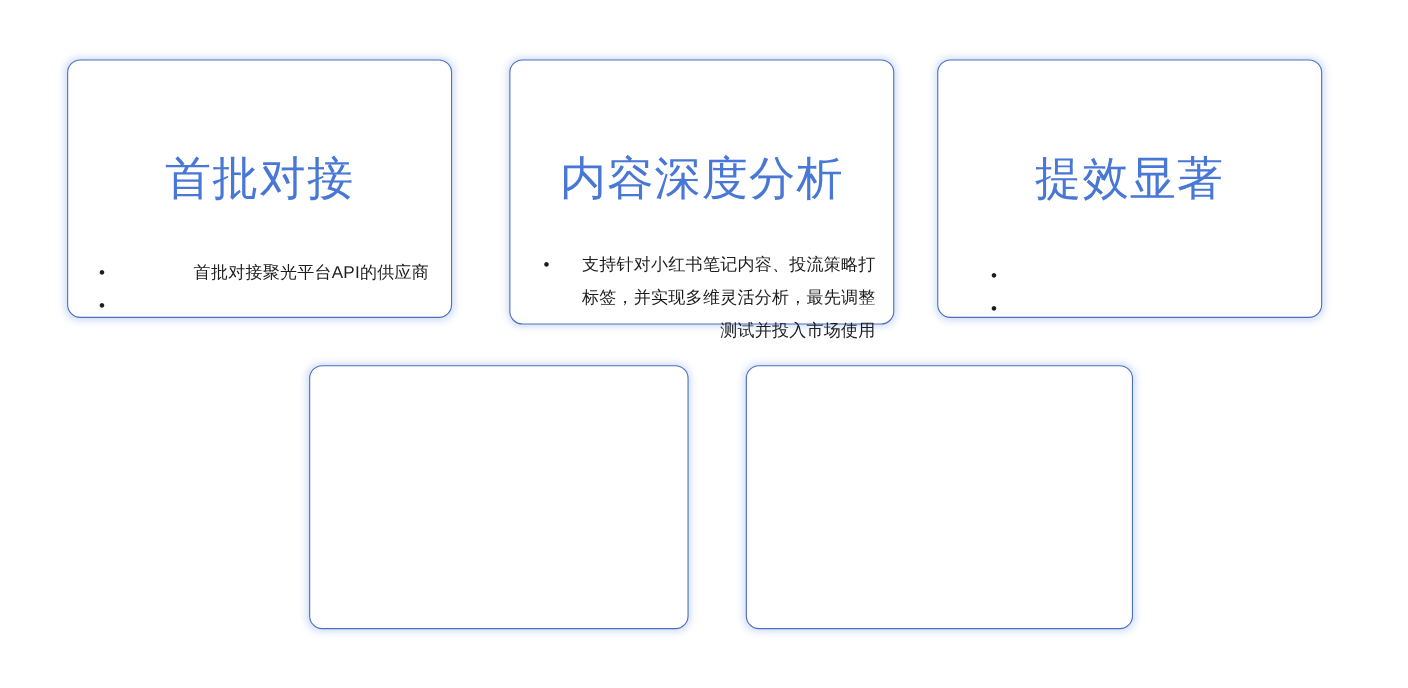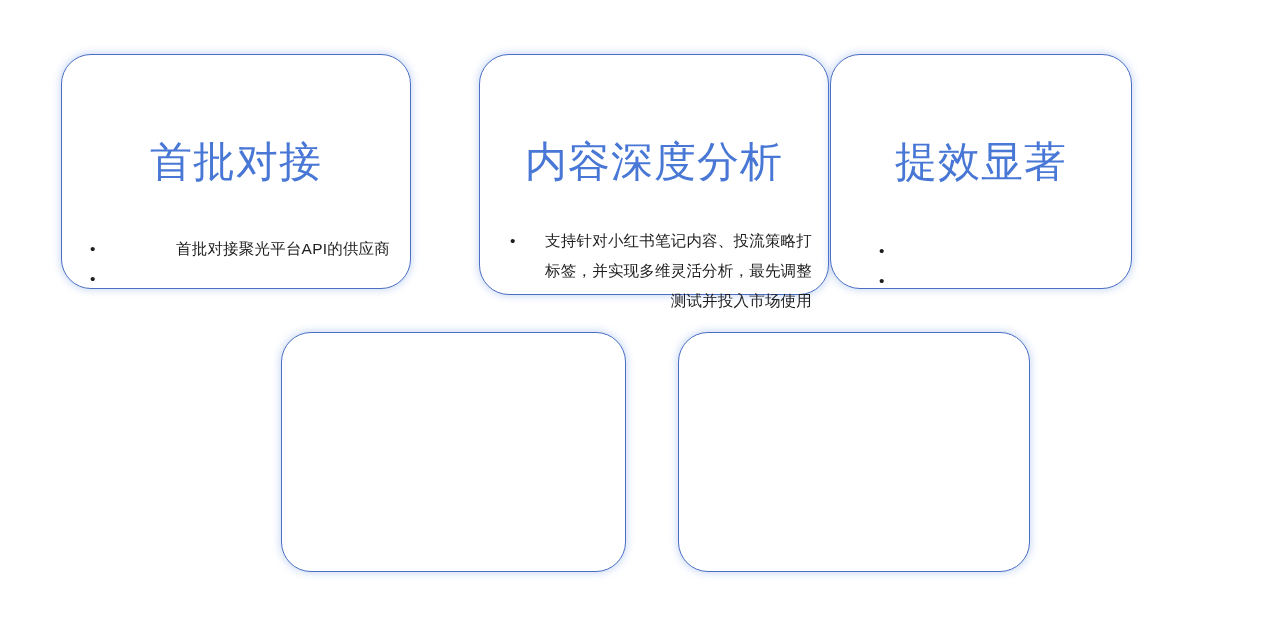--- a/index.html
+++ b/index.html
@@ -21,21 +21,21 @@
     inset: 0;
     width: 1280px;
     height: 625px;
   }
 
   .card {
     position: absolute;
     box-sizing: border-box;
     background: #ffffff;
     border: 1.6px solid #4a6fc4;
-    border-radius: 30px;
+    border-radius: 12px;
     box-shadow: 0 0 7px 2px rgba(110,150,225,0.30);
   }
 
   .card-title {
     position: absolute;
     left: 0;
     right: 0;
     text-align: center;
     color: #4877d6;
     font-size: 42px;
@@ -72,25 +72,25 @@
     flex: 1 1 auto;
     letter-spacing: 0.2px;
     text-align: right;
   }
 
   
   #card-1 { left: 61px;  top: 54px;  width: 350px; height: 235px; }
   #card-1 .card-title { top: 86px; }
   #card-1 .bullets    { left: 28px; top: 179px; width: 300px; }
 
-  #card-2 { left: 463px; top: 54px;  width: 350px; height: 241px; margin-left: 16px; }
+  #card-2 { left: 463px; top: 54px;  width: 350px; height: 241px; }
   #card-2 .card-title { top: 86px; }
   #card-2 .bullets    { left: 30px; top: 171px; width: 302px; }
 
-  #card-3 { left: 830px; top: 54px;  width: 302px; height: 235px; }
+  #card-3 { left: 852px; top: 54px;  width: 350px; height: 235px; }
   #card-3 .card-title { top: 86px; }
   #card-3 .bullets    { left: 48px; top: 181px; width: 290px; }
 
   
   #card-4 { left: 281px; top: 332px; width: 345px; height: 240px; }
 
   #card-5 { left: 678px; top: 332px; width: 352px; height: 240px; }
 </style>
 </head>
 <body>

